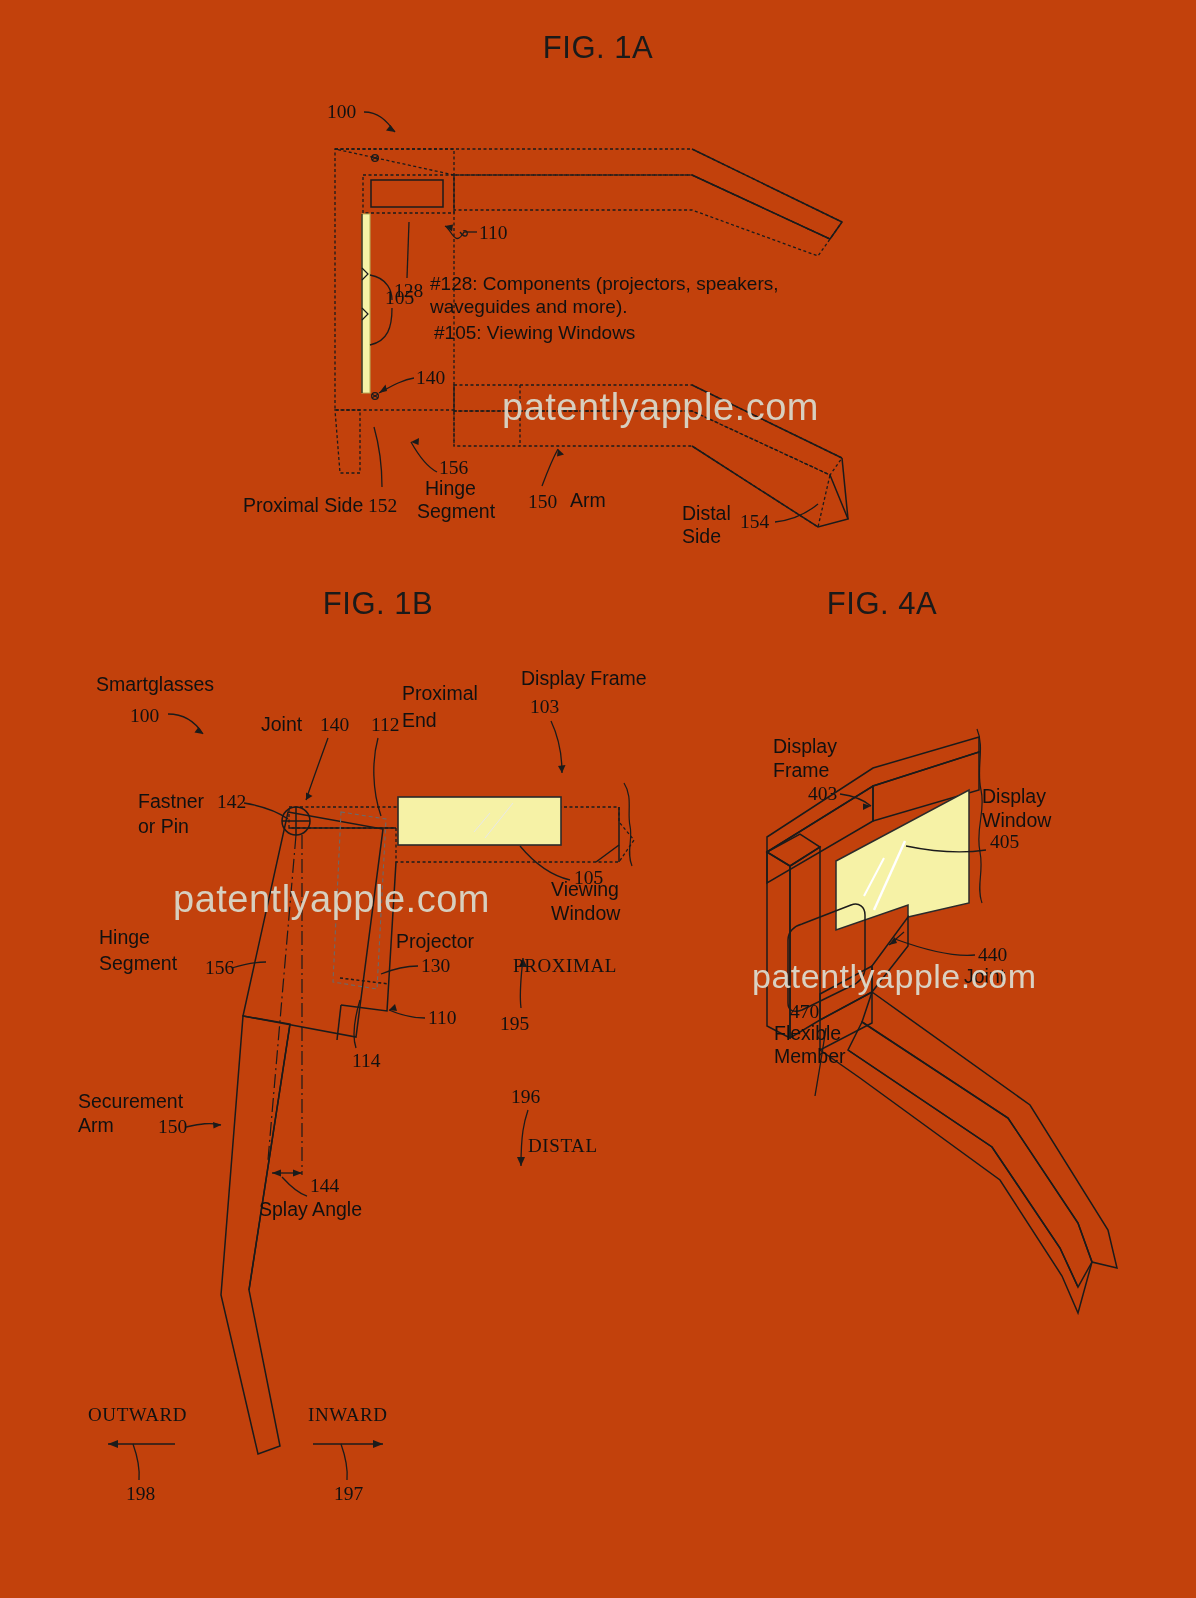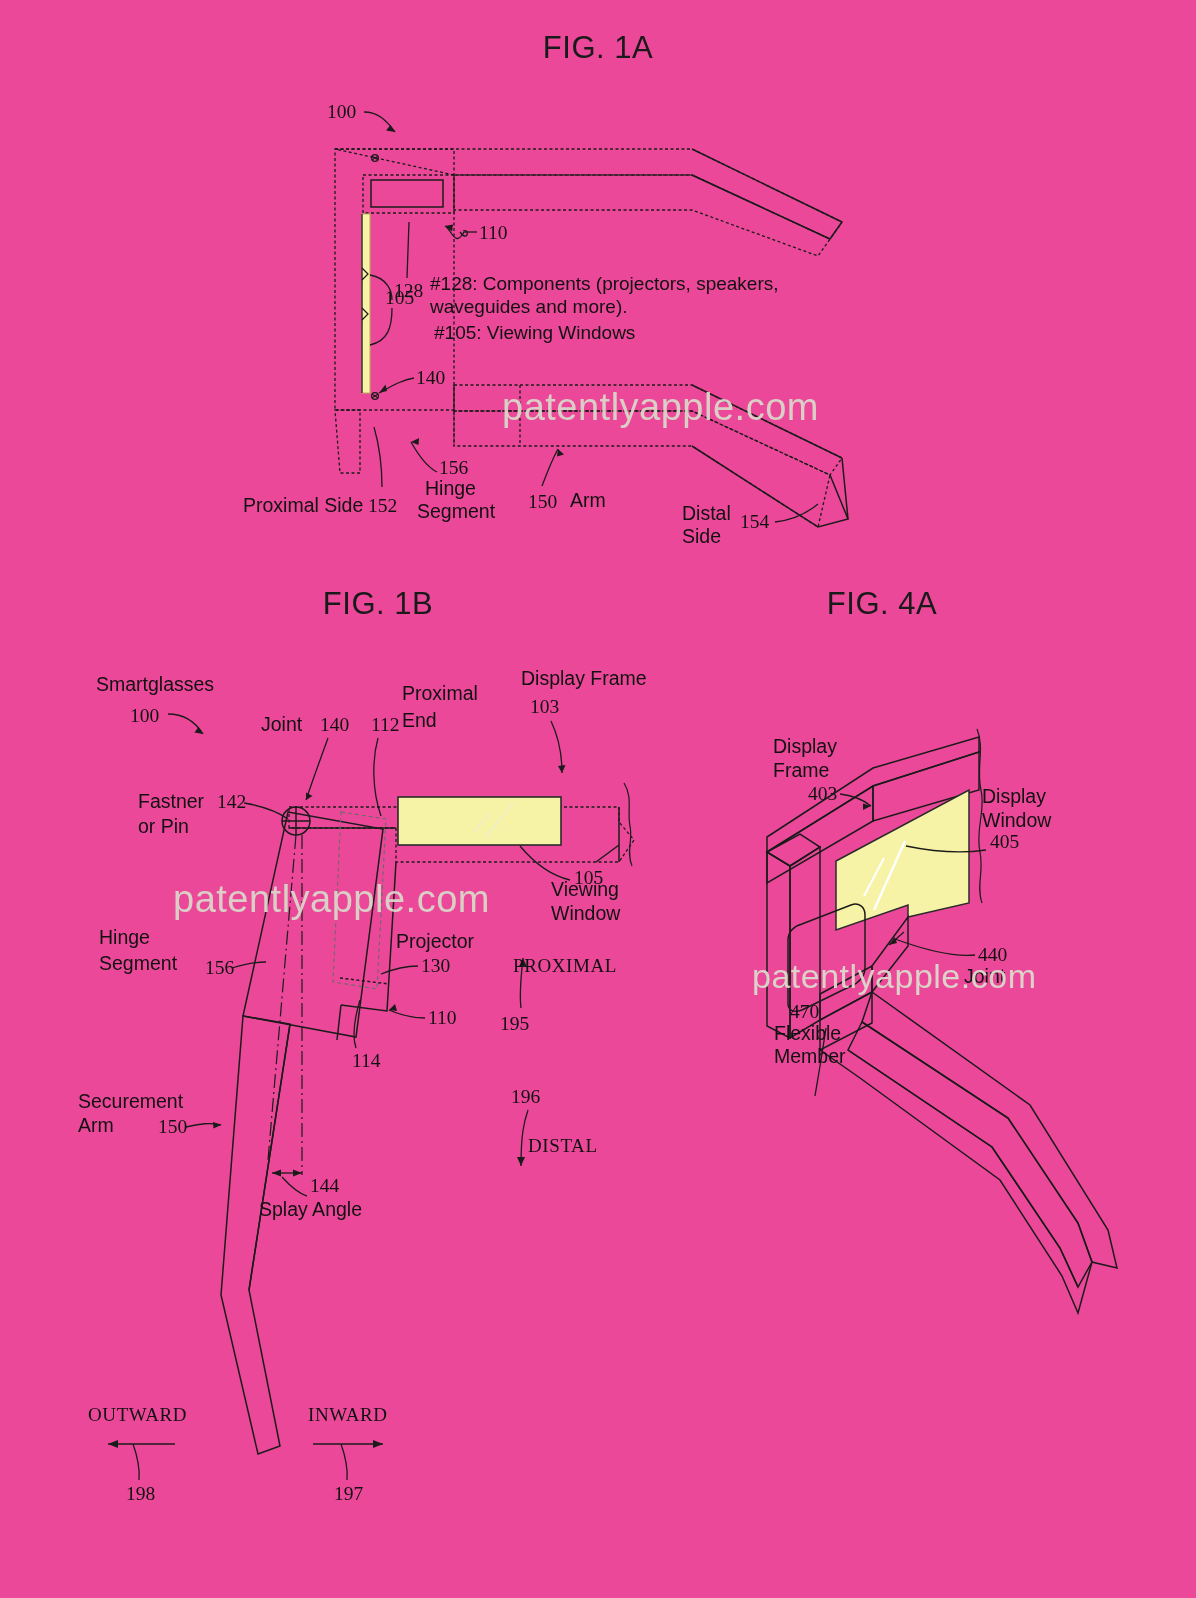--- a/index.html
+++ b/index.html
@@ -8,21 +8,21 @@
     padding: 0;
     background: #ffffff;
   }
   body {
     font-family: "Liberation Sans", sans-serif;
   }
   #page {
     position: relative;
     width: 1196px;
     height: 1598px;
-    background: #ec4899;
+    background: #c2410c;
     overflow: hidden;
   }
   svg.figure {
     position: absolute;
     left: 0;
     top: 0;
     width: 1196px;
     height: 1598px;
     overflow: visible;
   }

